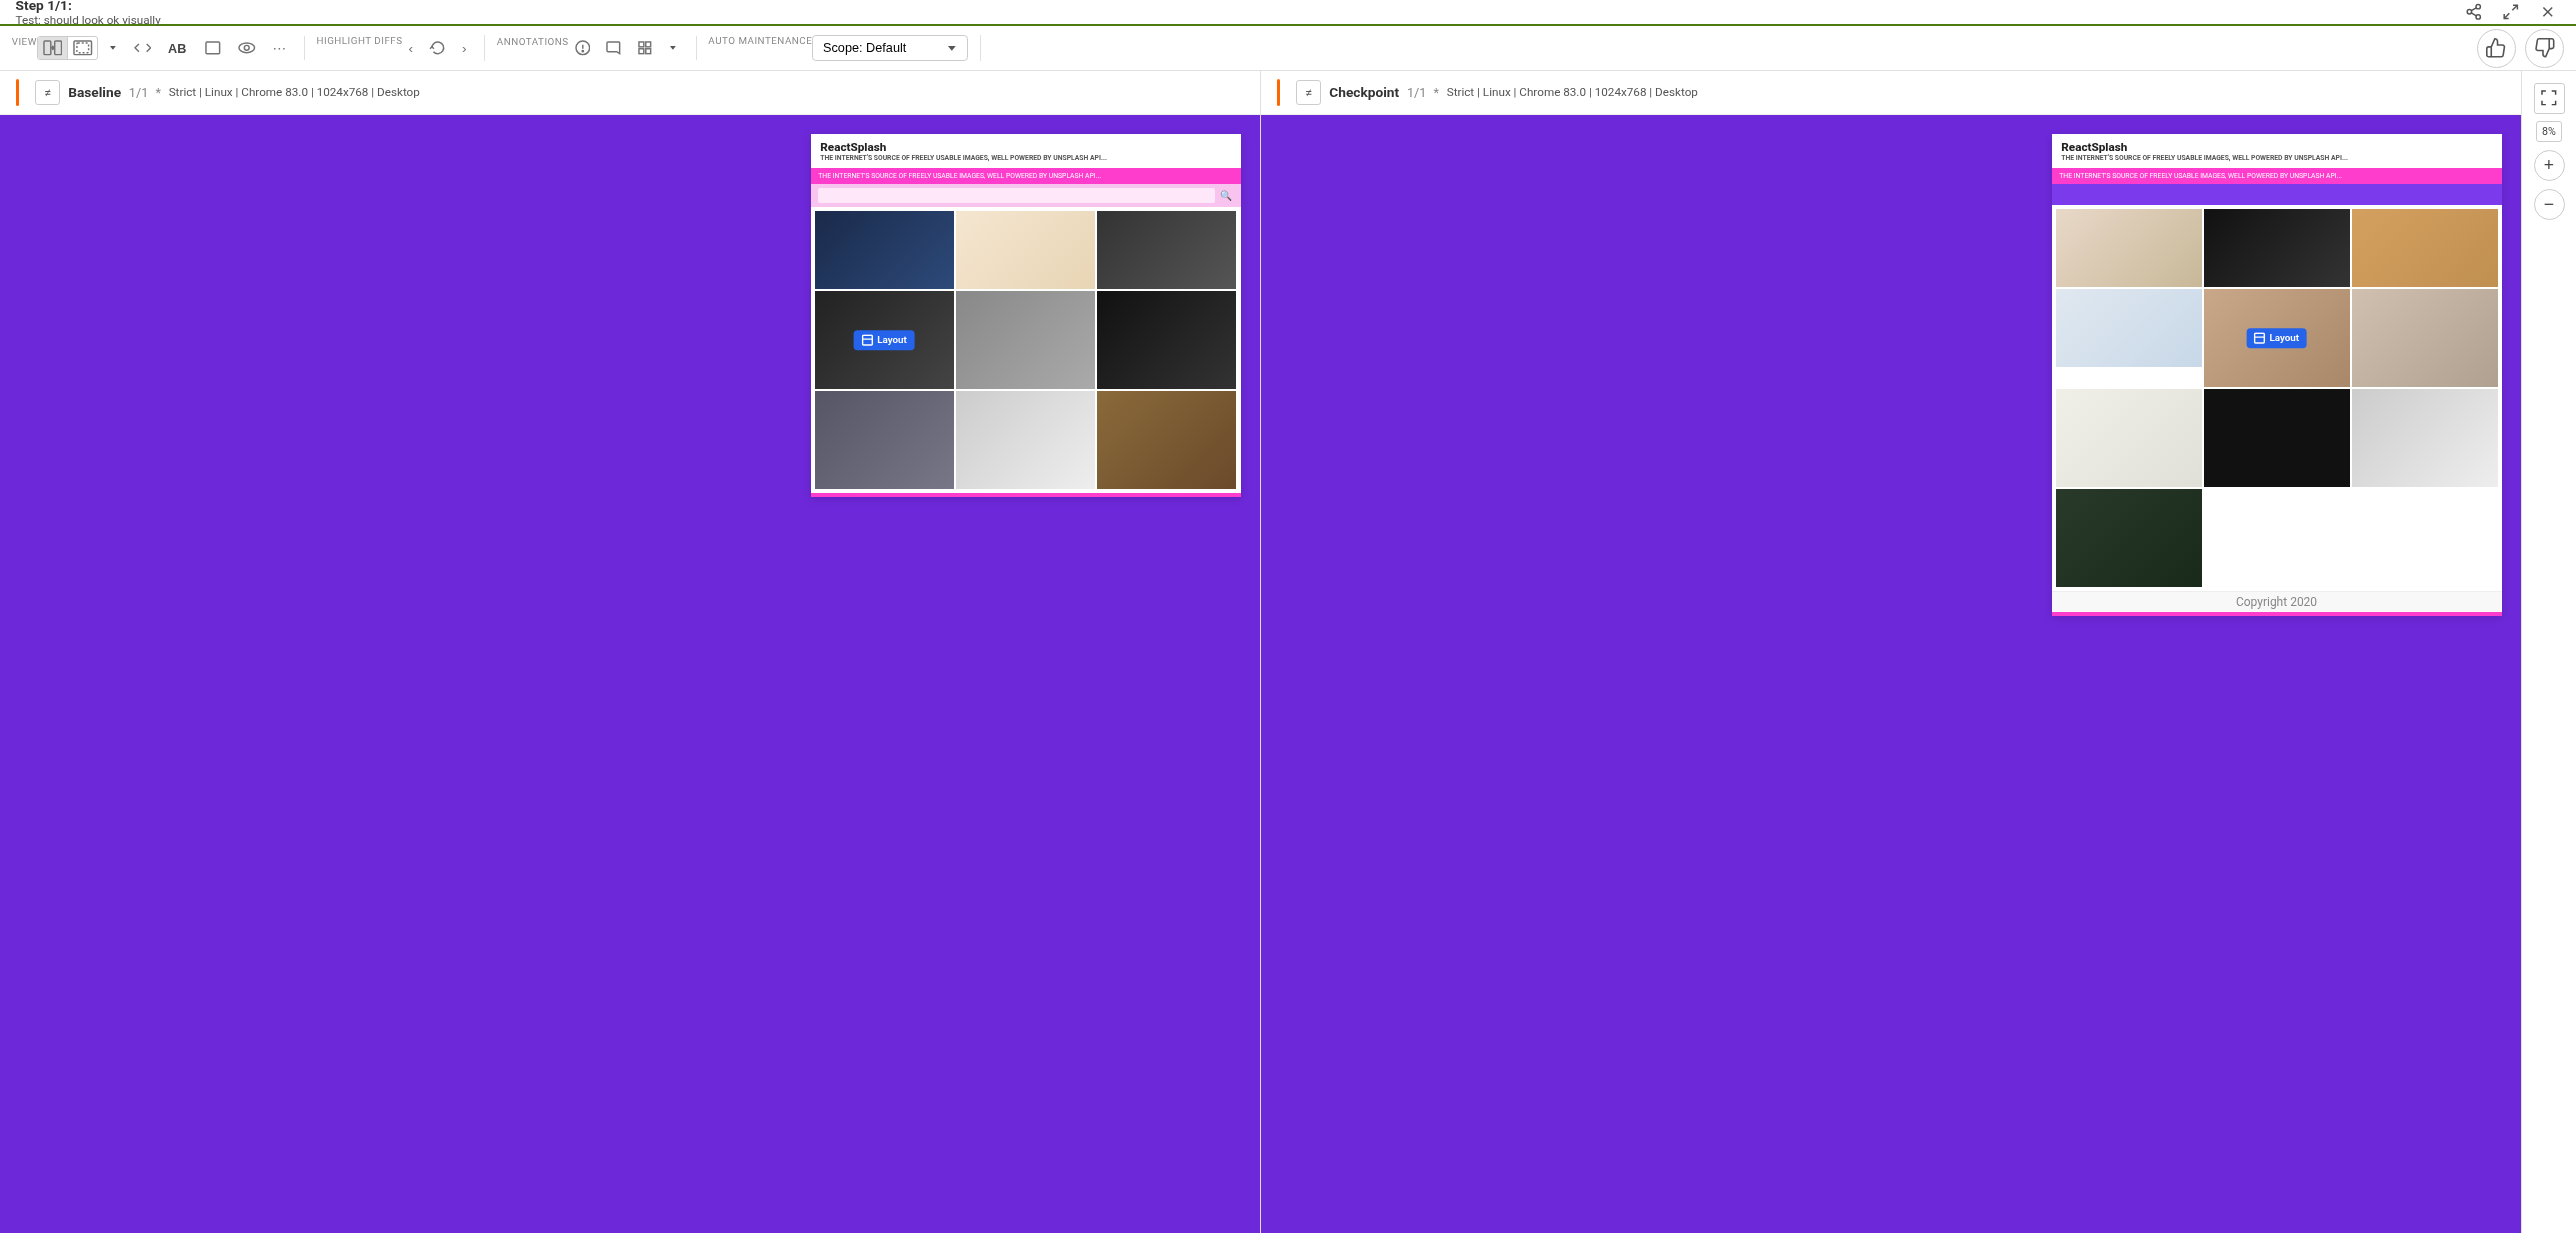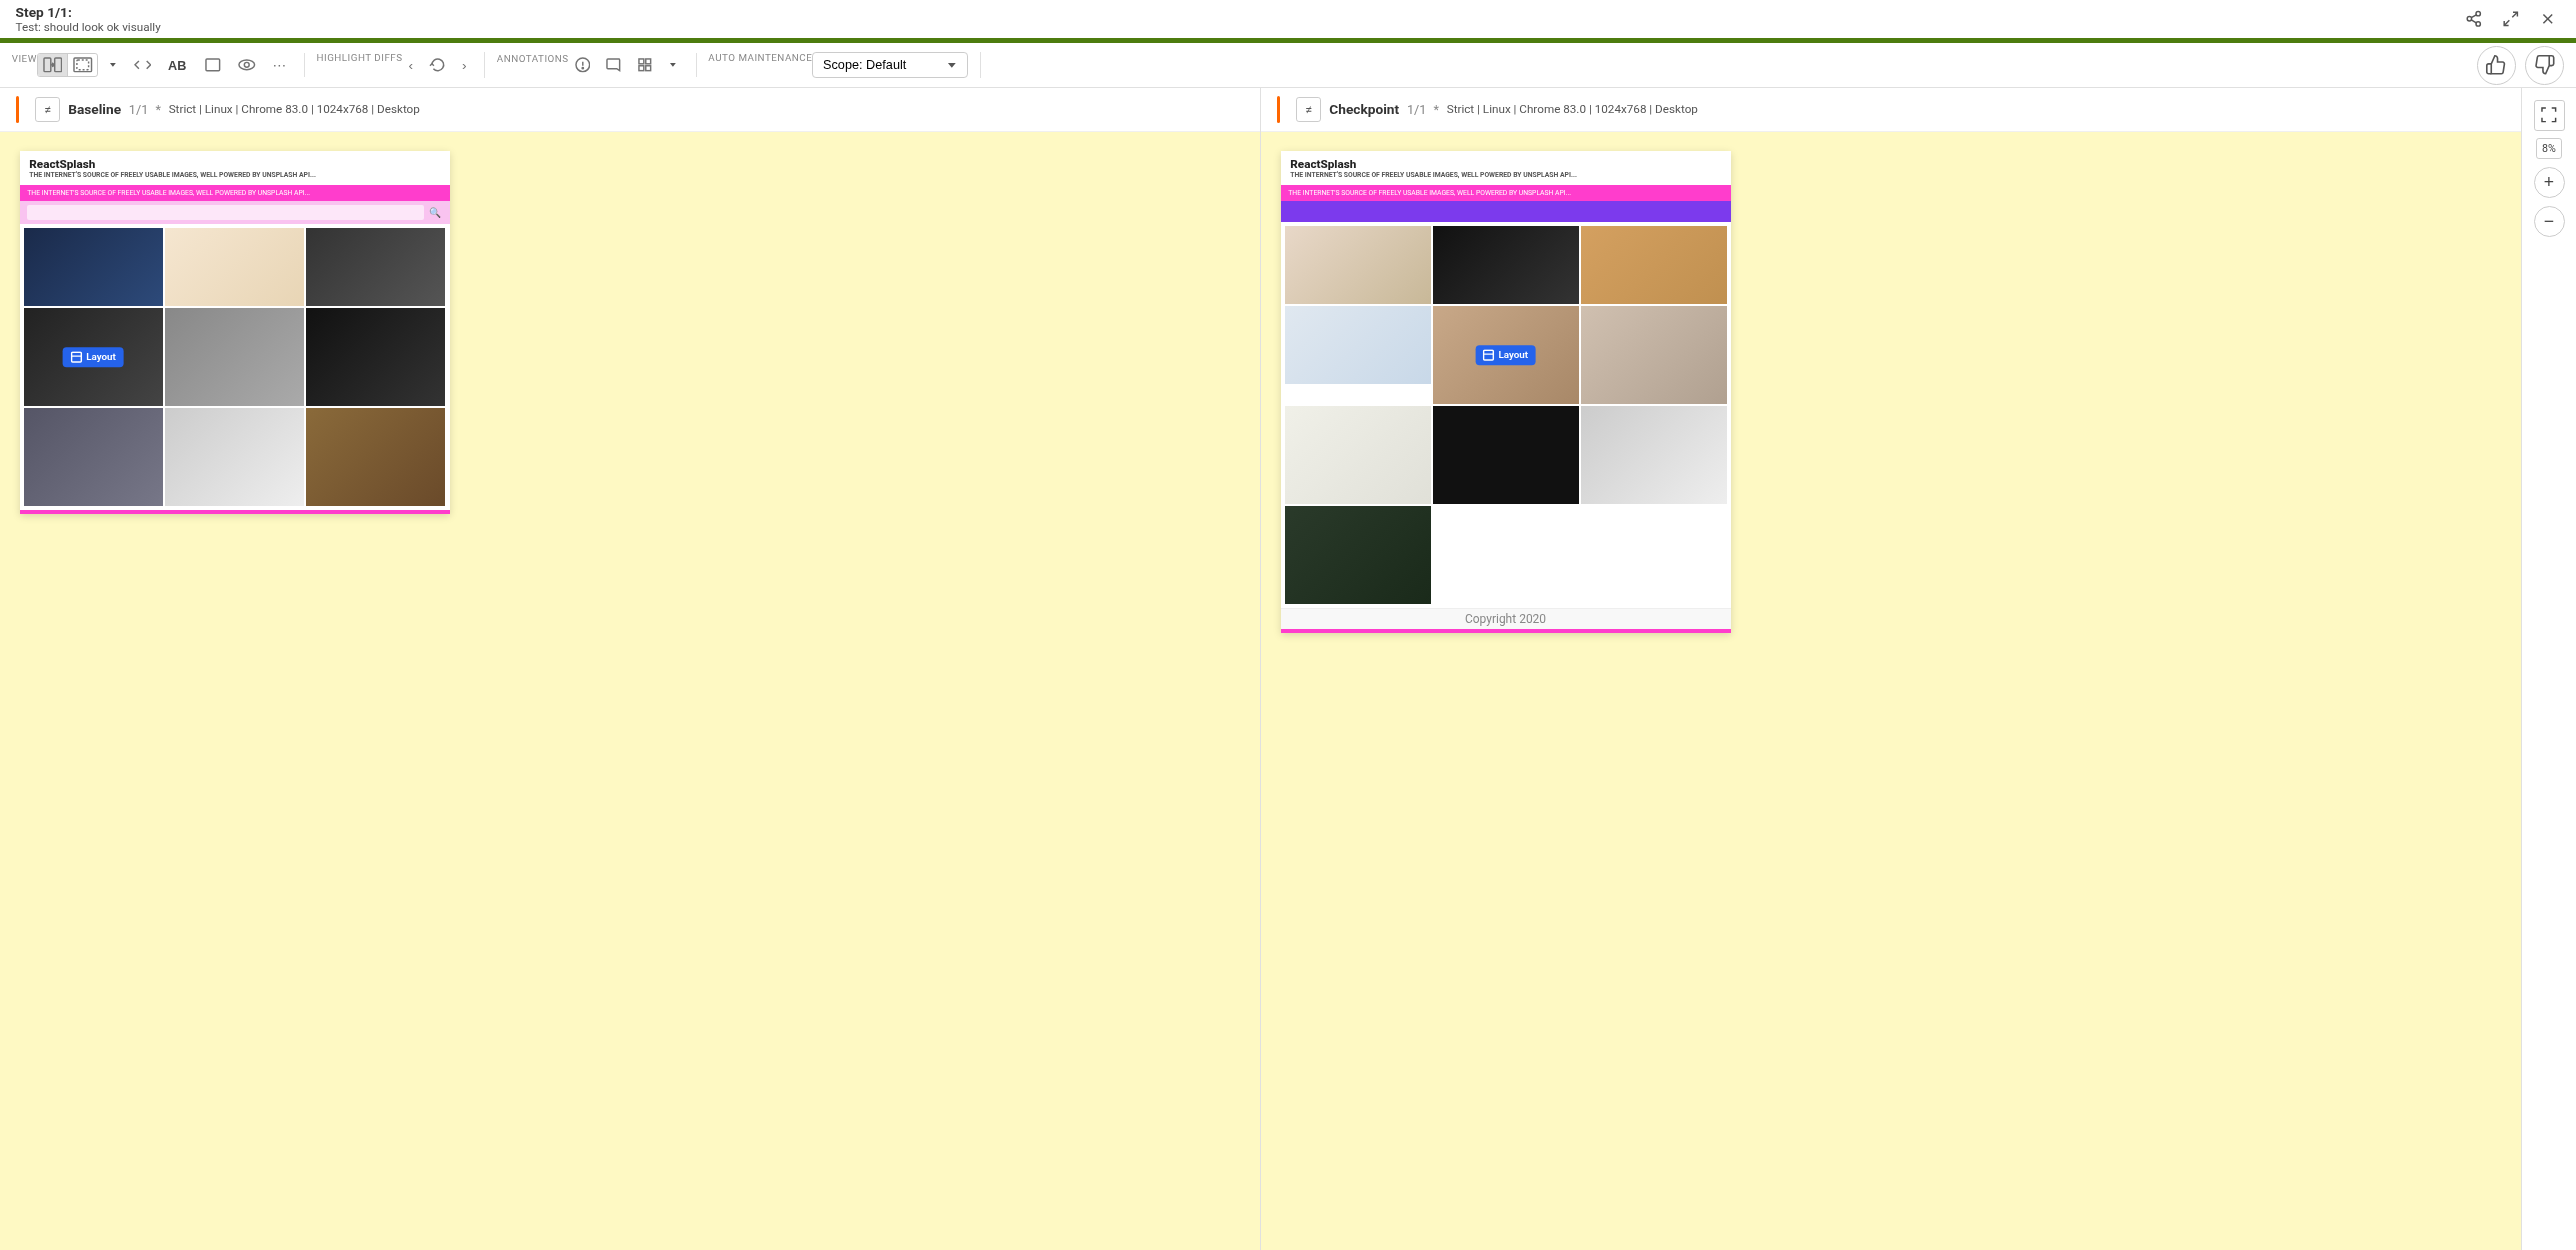--- a/index.html
+++ b/index.html
@@ -3,22 +3,22 @@
   <meta charset="utf-8">
   <style>
     * { box-sizing: border-box; margin: 0; padding: 0; }
     body { font-family: -apple-system, BlinkMacSystemFont, 'Segoe UI', Roboto, sans-serif; background: #fff; color: #333; font-size: 12.7px; overflow: hidden; }
 
     .top-bar {
       display: flex;
       align-items: center;
       justify-content: space-between;
       padding: 5.9px 15.6px 5.9px 15.6px;
-      border-bottom: 5px solid #4d7c0f;
-      height: 43px;
+      border-bottom: 2px solid #4d7c0f;
+      height: 26px;
     }
     .top-bar-left { display: flex; flex-direction: column; }
     .step-title { font-weight: 700; font-size: 13.7px; }
     .test-subtitle { font-size: 11.7px; color: #555; }
     .top-bar-right { display: flex; align-items: center; gap: 11.7px; }
     .icon-btn { background: none; border: none; cursor: pointer; padding: 3.9px; display: flex; align-items: center; justify-content: center; color: #555; font-size: 17.6px; }
 
     .toolbar {
       display: flex;
       align-items: center;
@@ -131,23 +131,23 @@
       color: #555;
       cursor: pointer;
       margin-left: 7.8px;
     }
 
     .panel-body {
       flex: 1;
       overflow: auto;
       display: flex;
       align-items: flex-start;
-      justify-content: flex-start;
+      justify-content: flex-end;
       padding: 19.5px;
-      background: #fef9c3;
+      background: #6d28d9;
     }
 
     .screenshot-wrapper {
       background: #fff;
       box-shadow: 0 2px 7.8px rgba(0,0,0,0.15);
       position: relative;
       width: 430px;
     }
 
     

